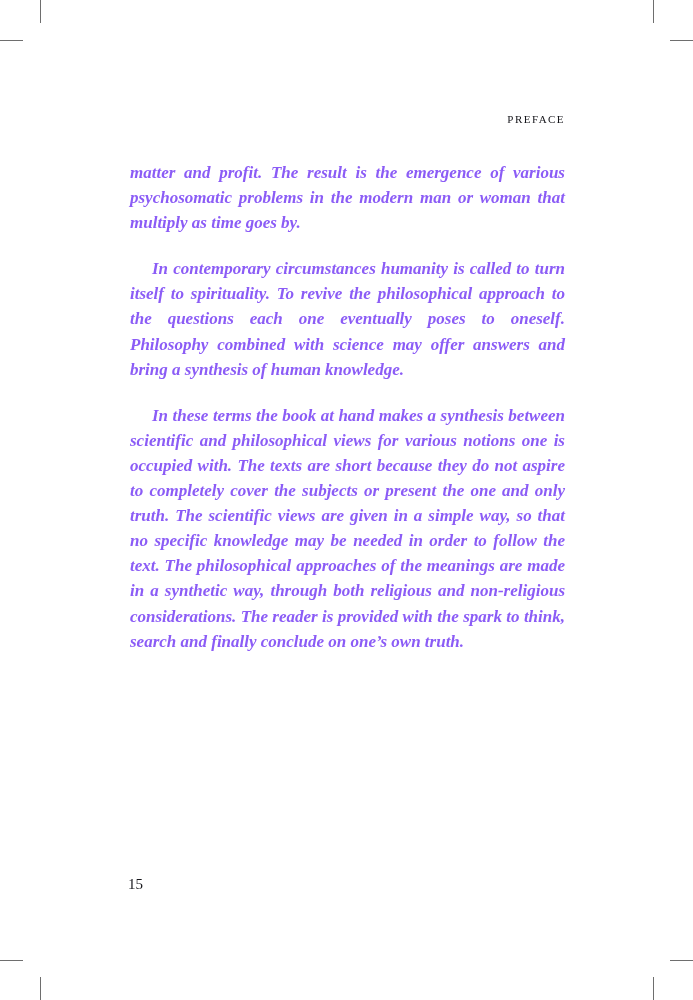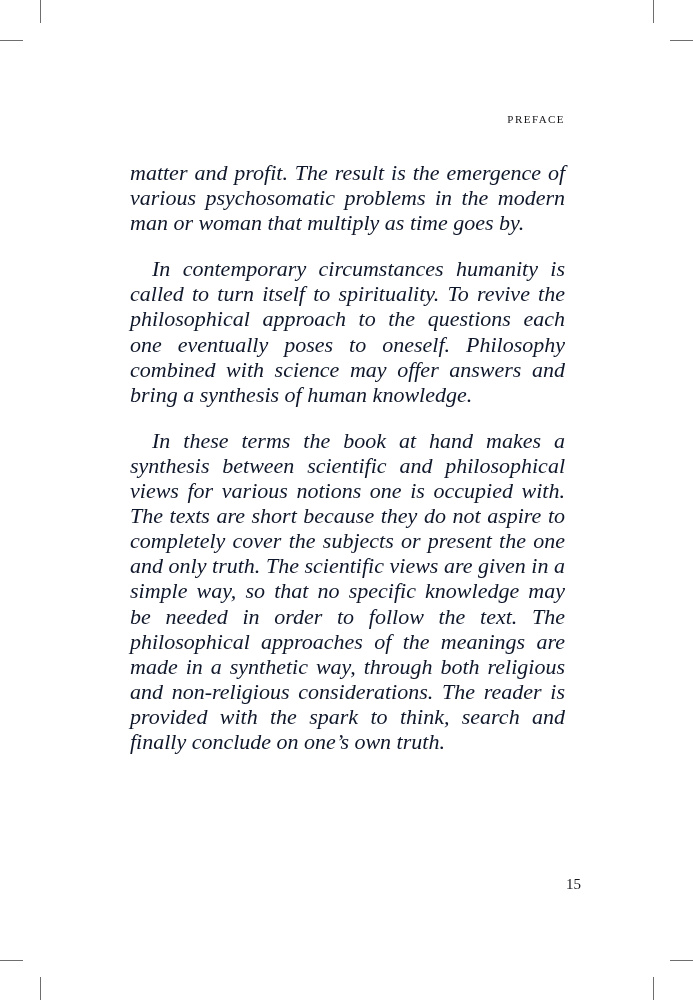--- a/index.html
+++ b/index.html
@@ -59,39 +59,39 @@
   .body-text {
     position: absolute;
     top: 160px;
     left: 0;
     width: 435px;
   }
 
   .body-text p {
     margin: 0;
     font-style: italic;
-    font-size: 22px;
+    font-size: 17px;
     line-height: 25.1px;
     text-align: justify;
     text-justify: inter-word;
-    color: #0f172a;
+    color: #8b5cf6;
     hyphens: manual;
+    font-weight: bold;
   }
 
   .body-text p.indent {
     text-indent: 22px;
     margin-top: 21px;
   }
 
   .folio {
     position: absolute;
     top: 876px;
-    left: 146px;
+    left: 128px;
     width: 435px;
-    text-align: right;
     font-size: 15px;
     font-style: normal;
     color: #15151a;
   }
 </style>
 </head>
 <body>
 
 <div class="page">
 

